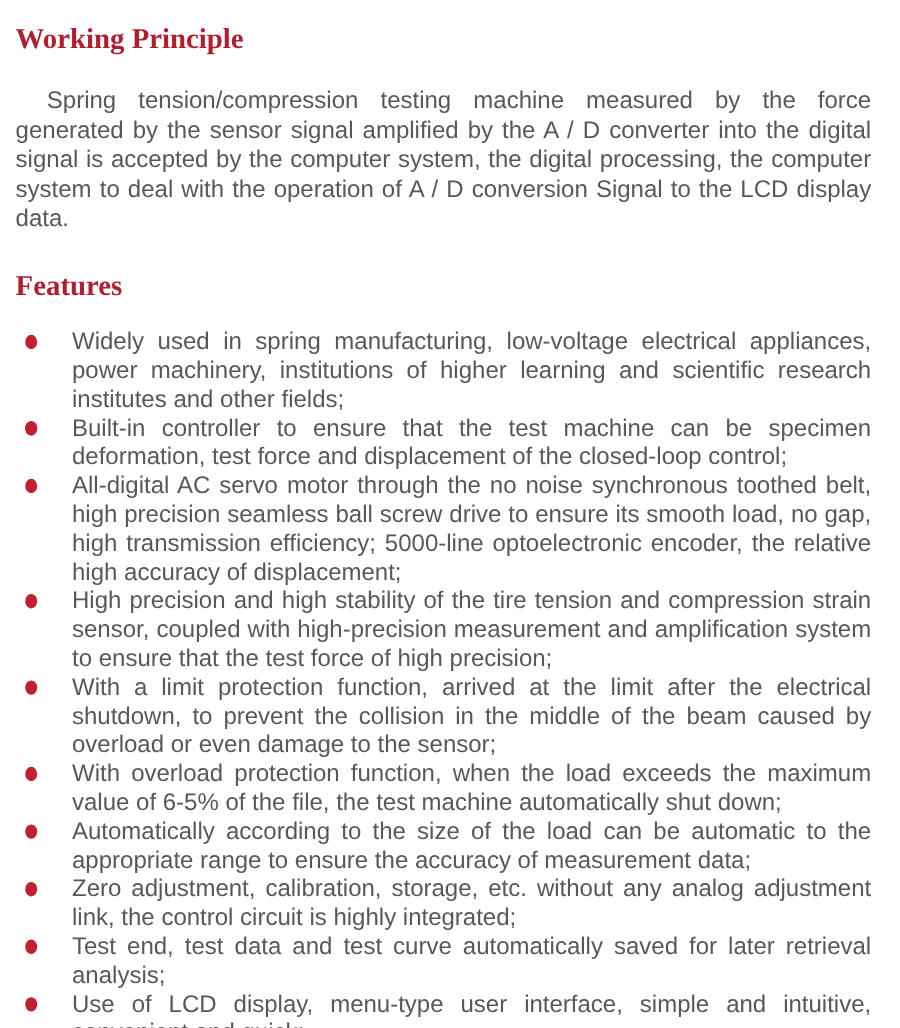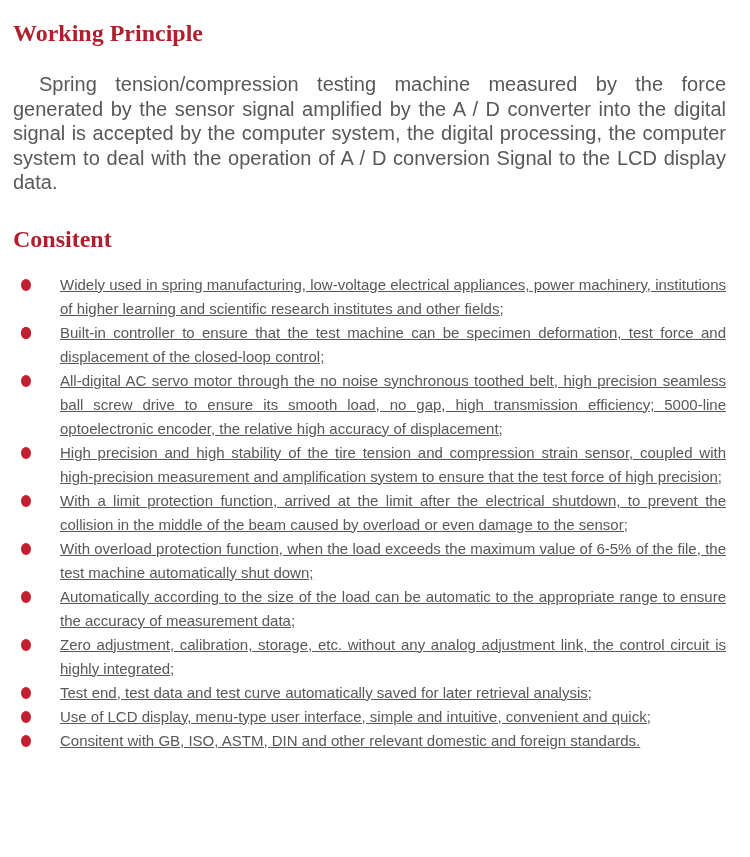--- a/index.html
+++ b/index.html
@@ -40,45 +40,44 @@
   }
   .feature-list {
     list-style: none;
     margin: 20px 0 0 0;
     padding: 0;
   }
   .feature-item {
     position: relative;
     padding-left: 47px;
     color: #58585b;
-    font-size: 15px;
+    font-size: 20px;
     line-height: 24px;
     text-align: justify;
-    text-decoration: underline;
   }
   .bullet {
     position: absolute;
     left: 8px;
     top: 6px;
     width: 10px;
     height: 12px;
     border-radius: 50%;
     background: #c0202f;
   }
 </style>
 </head>
 <body>
 
 <div class="page">
 
   <h1 class="section-title">Working Principle</h1>
 
   <p class="body-paragraph">Spring tension/compression testing machine measured by the force generated by the sensor signal amplified by the A / D converter into the digital signal is accepted by the computer system, the digital processing, the computer system to deal with the operation of A / D conversion Signal to the LCD display data.</p>
 
-  <h1 class="section-title features-title">Consitent</h1>
+  <h1 class="section-title features-title">Features</h1>
 
   <ul class="feature-list">
 
       <li class="feature-item">
         <span class="bullet"></span>
         <span class="feature-text">Widely used in spring manufacturing, low-voltage electrical appliances, power machinery, institutions of higher learning and scientific research institutes and other fields;</span>
       </li>
 
       <li class="feature-item">
         <span class="bullet"></span>

